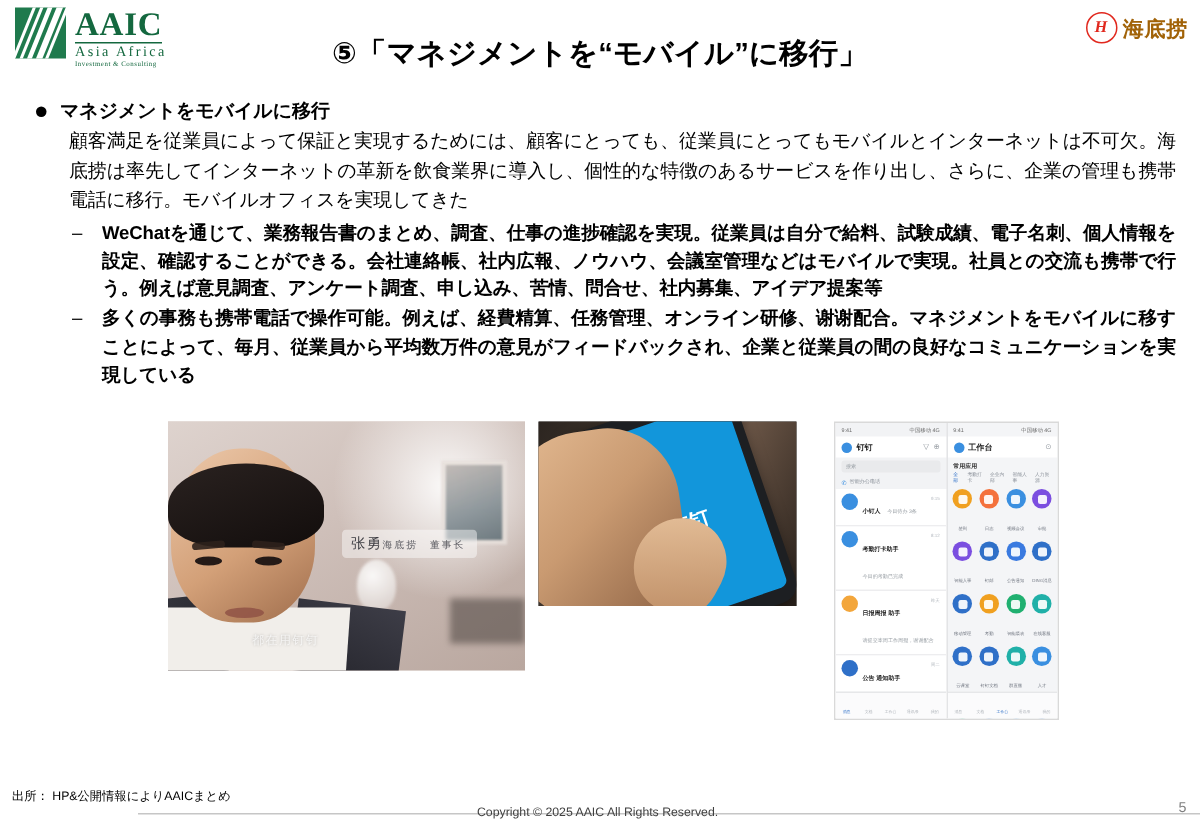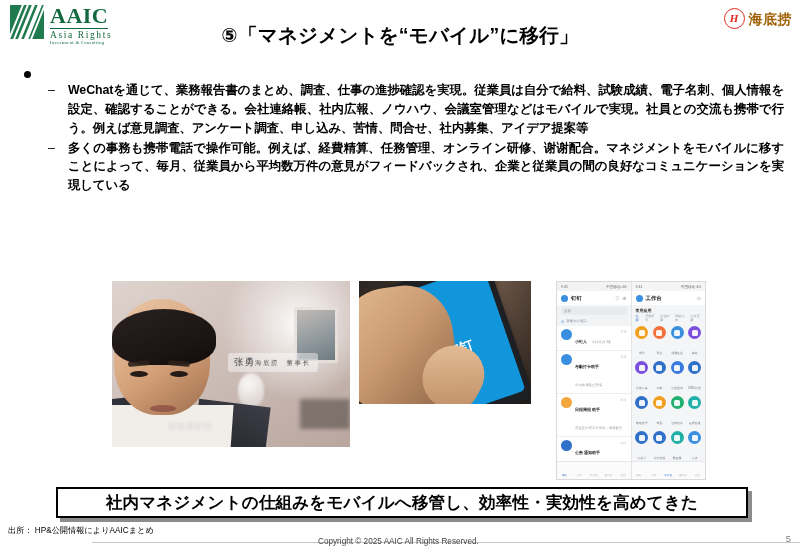--- a/index.html
+++ b/index.html
@@ -655,38 +655,40 @@
   <div class="hdr-logo">
     <div class="logo-mark">
       <span class="stripe s1"></span>
         <span class="stripe s2"></span>
       <span class="stripe s3"></span>
         <span class="stripe s4"></span>
       <span class="stripe s5"></span>
     </div>
     <div class="logo-text">
       <div class="logo-aaic">AAIC</div>
-      <div class="logo-asia">Asia Rights</div>
+      <div class="logo-asia">Asia Africa</div>
       <div class="logo-sub">Investment &amp; Consulting</div>
     </div>
   </div>
 
   <div class="hdr-brand">
     <div class="brand-circle">H</div>
     <div class="brand-text">海底捞</div>
   </div>
 
   <div class="slide-title">⑤「マネジメントを“モバイル”に移行」</div>
 
   <div class="body-area">
 
     <div class="bullet-l1">
       <span class="dot"></span>
+      <span>マネジメントをモバイルに移行</span>
     </div>
 
+    <div class="para">顧客満足を従業員によって保証と実現するためには、顧客にとっても、従業員にとってもモバイルとインターネットは不可欠。海底捞は率先してインターネットの革新を飲食業界に導入し、個性的な特徴のあるサービスを作り出し、さらに、企業の管理も携帯電話に移行。モバイルオフィスを実現してきた</div>
 
     <div class="sub-list">
       <div class="bullet-l2">
         <span class="dash">–</span>
         <span class="txt">WeChatを通じて、業務報告書のまとめ、調査、仕事の進捗確認を実現。従業員は自分で給料、試験成績、電子名刺、個人情報を設定、確認することができる。会社連絡帳、社内広報、ノウハウ、会議室管理などはモバイルで実現。社員との交流も携帯で行う。例えば意見調査、アンケート調査、申し込み、苦情、問合せ、社内募集、アイデア提案等</span>
       </div>
       <div class="bullet-l2">
         <span class="dash">–</span>
         <span class="txt">多くの事務も携帯電話で操作可能。例えば、経費精算、任務管理、オンライン研修、谢谢配合。マネジメントをモバイルに移すことによって、毎月、従業員から平均数万件の意見がフィードバックされ、企業と従業員の間の良好なコミュニケーションを実現している</span>
       </div>
@@ -887,23 +889,19 @@
           </span>
           <span class="tb-item">
             <span class="tb-ico"></span>
             <span class="tb-lbl">我的</span>
           </span>
         </div>
       </div>
     </div>
   </div>
 
-  <div class="banner-wrap">
-    <div class="banner-shadow"></div>
-    <div class="banner">社内マネジメントの仕組みをモバイルへ移管し、効率性・実効性を高めてきた</div>
-  </div>
 
   <div class="source">出所： HP&amp;公開情報によりAAICまとめ</div>
   <div class="footer-rule"></div>
   <div class="copyright">Copyright © 2025 AAIC All Rights Reserved.</div>
   <div class="pagenum">5</div>
 
 </div>
 
 </body></html>

